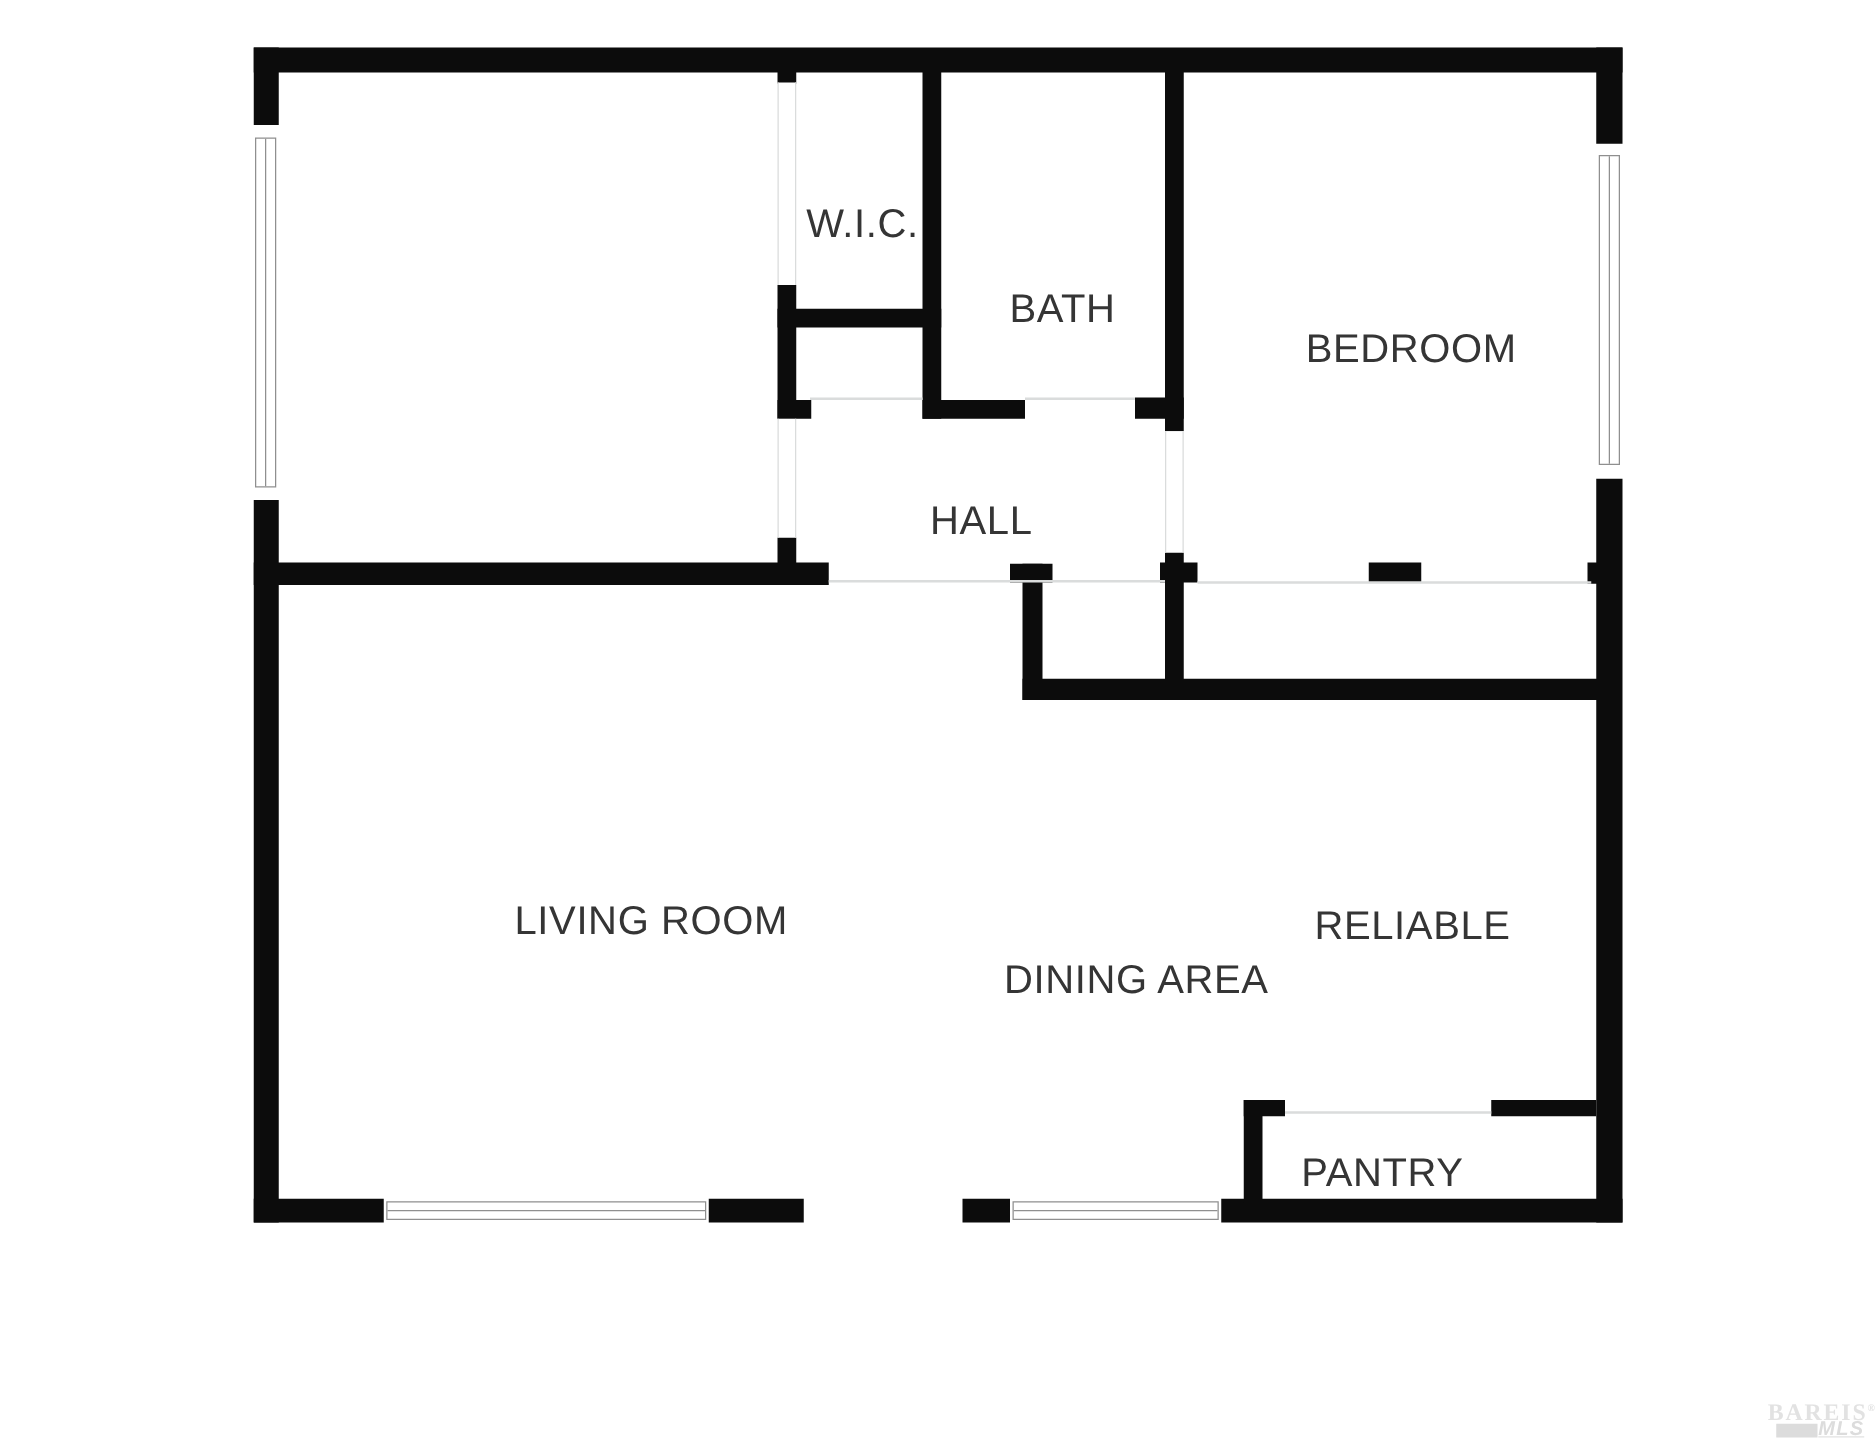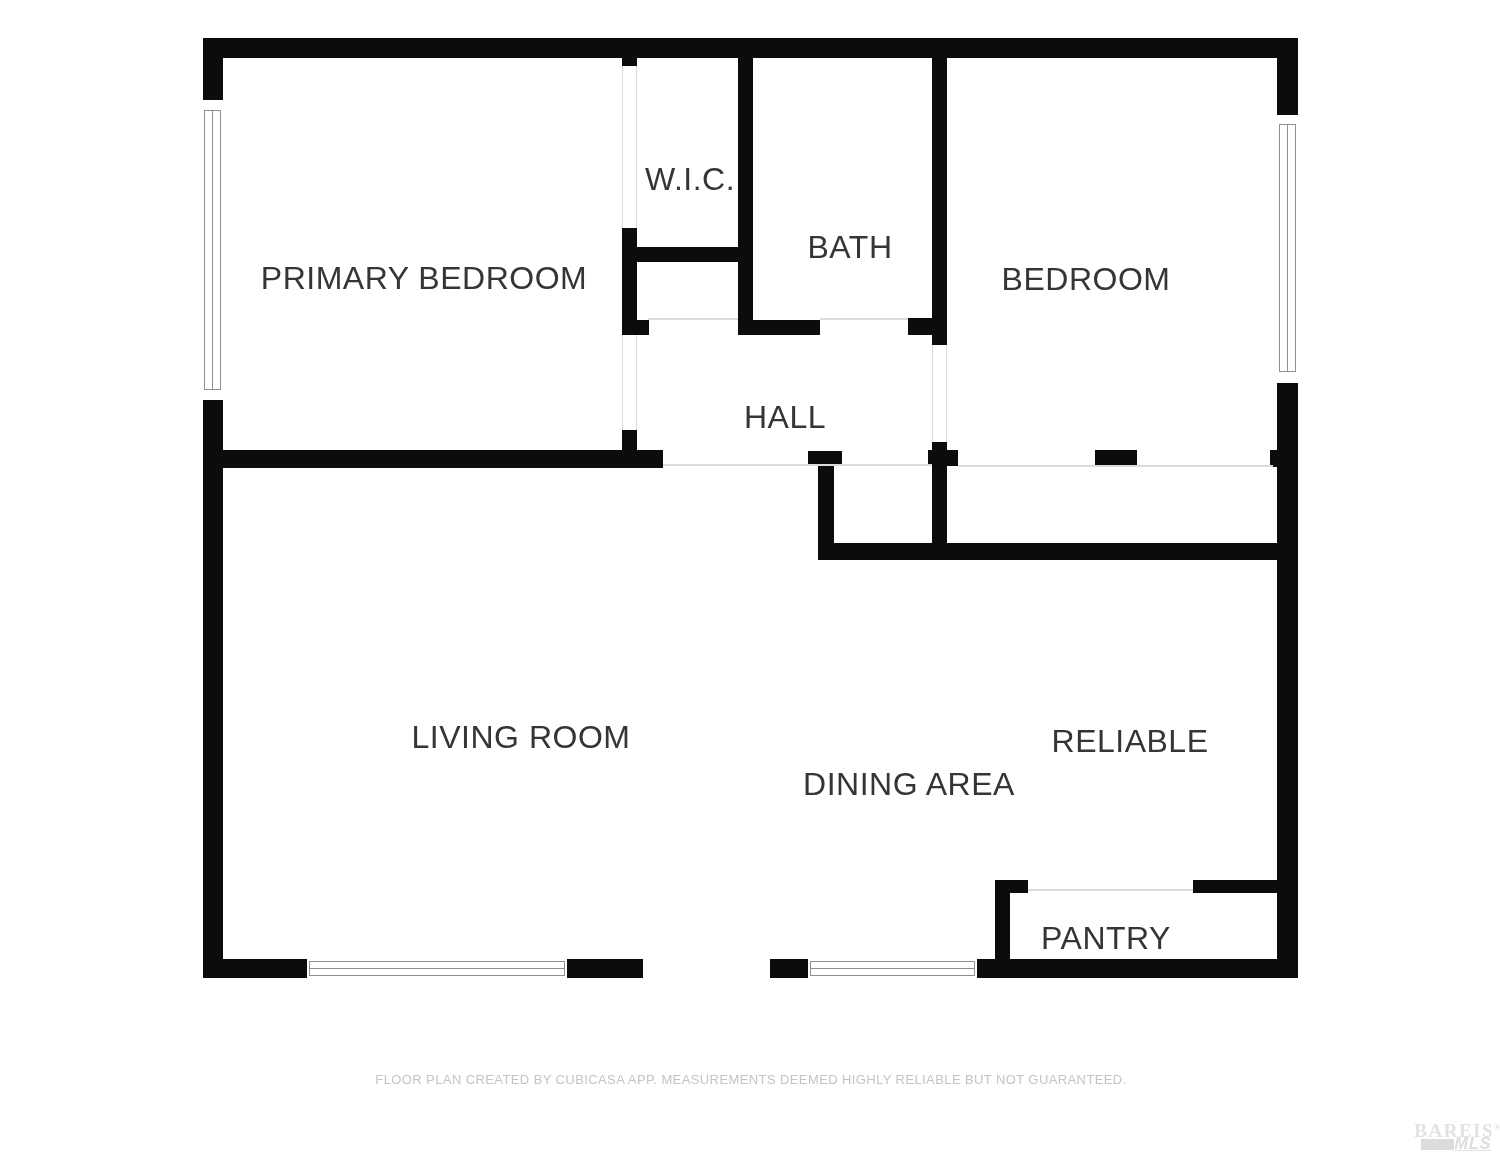--- a/index.html
+++ b/index.html
@@ -94,31 +94,29 @@
 
   <div class="open-v" style="left:622px;top:66px;width:15px;height:162px;"></div>
   <div class="open-v" style="left:622px;top:335px;width:15px;height:95px;"></div>
   <div class="open-v" style="left:932px;top:345px;width:15px;height:97px;"></div>
   <div class="open-h" style="left:820px;top:318px;width:88px;"></div>
   <div class="open-h" style="left:648px;top:318px;width:90px;"></div>
   <div class="open-h" style="left:663px;top:464px;width:269px;"></div>
   <div class="open-h" style="left:958px;top:465px;width:315px;"></div>
   <div class="open-h" style="left:1028px;top:889px;width:165px;"></div>
 
-  <div class="room-label" style="left:424px;top:278px;">PRIMARY BEDROOM</div>
   <div class="room-label" style="left:690px;top:179px;">W.I.C.</div>
   <div class="room-label" style="left:850px;top:247px;">BATH</div>
-  <div class="room-label" style="left:1086px;top:279px;">BEDROOM</div>
+  <div class="room-label" style="left:1129px;top:279px;">BEDROOM</div>
   <div class="room-label" style="left:785px;top:417px;">HALL</div>
   <div class="room-label" style="left:521px;top:737px;">LIVING ROOM</div>
   <div class="room-label" style="left:909px;top:784px;">DINING AREA</div>
   <div class="room-label" style="left:1130px;top:741px;">RELIABLE</div>
   <div class="room-label" style="left:1106px;top:938px;">PANTRY</div>
 
-  <div class="footer-note">FLOOR PLAN CREATED BY CUBICASA APP. MEASUREMENTS DEEMED HIGHLY RELIABLE BUT NOT GUARANTEED.</div>
 
   <div class="watermark">
     <div class="wm-top">
       <span>BAREIS</span><sup>®</sup>
     </div>
     <div class="wm-bottom">
       <span class="wm-bar"></span>
       <span class="wm-mls">MLS</span>
     </div>
   </div>

